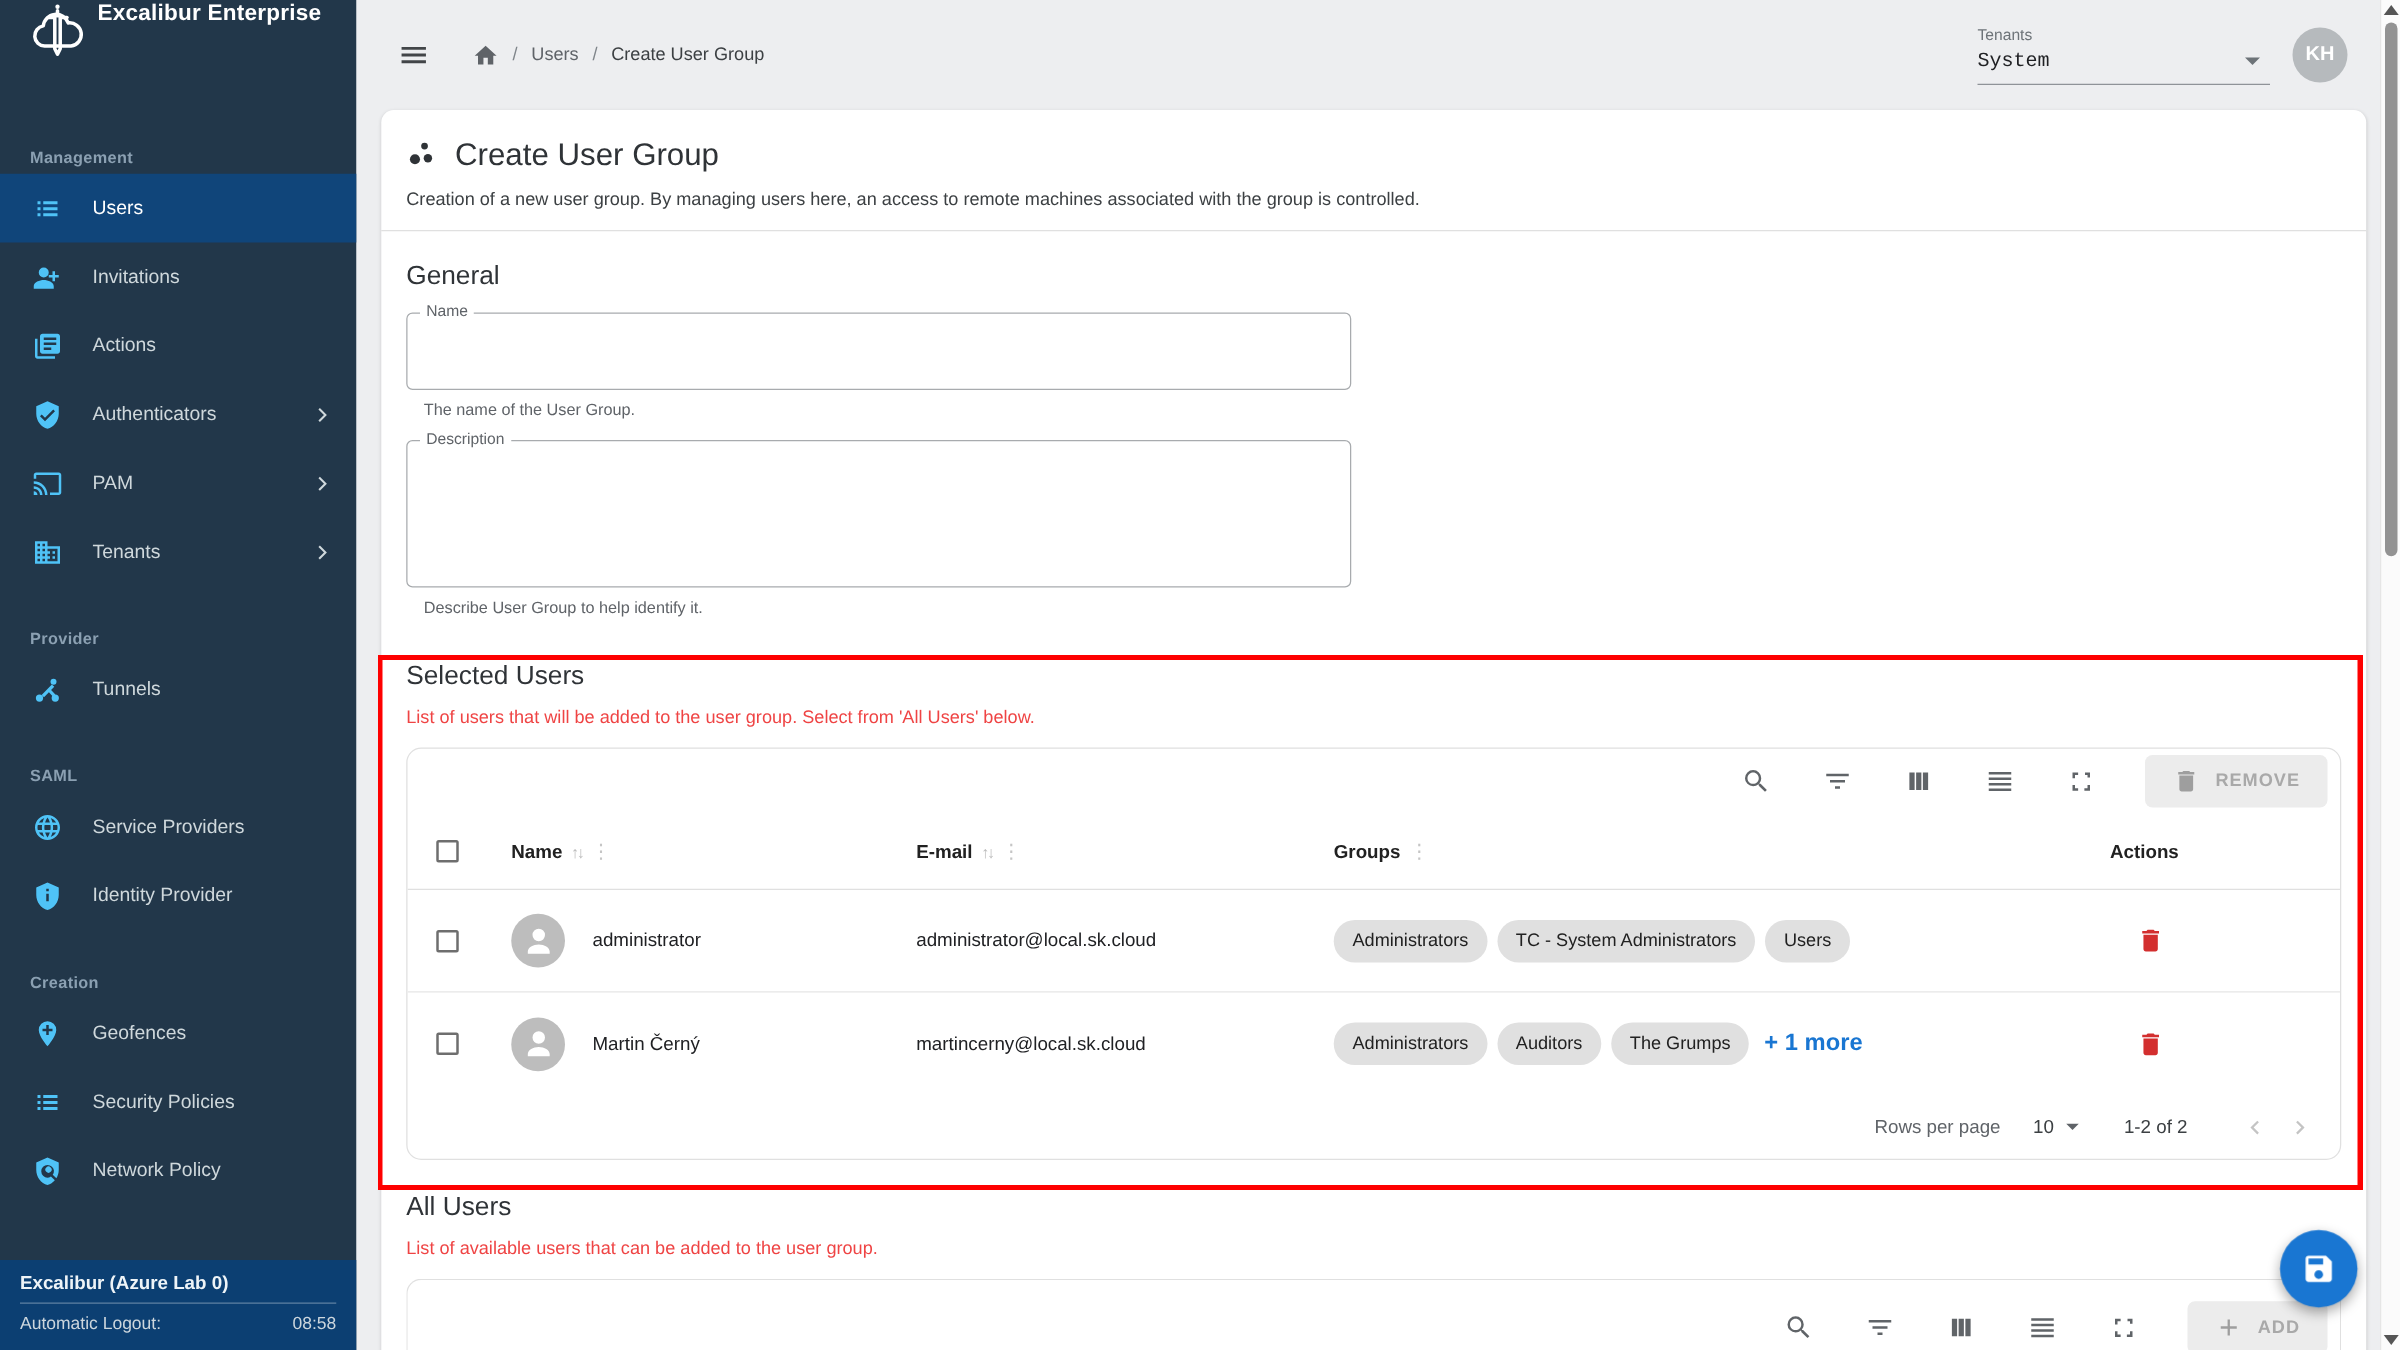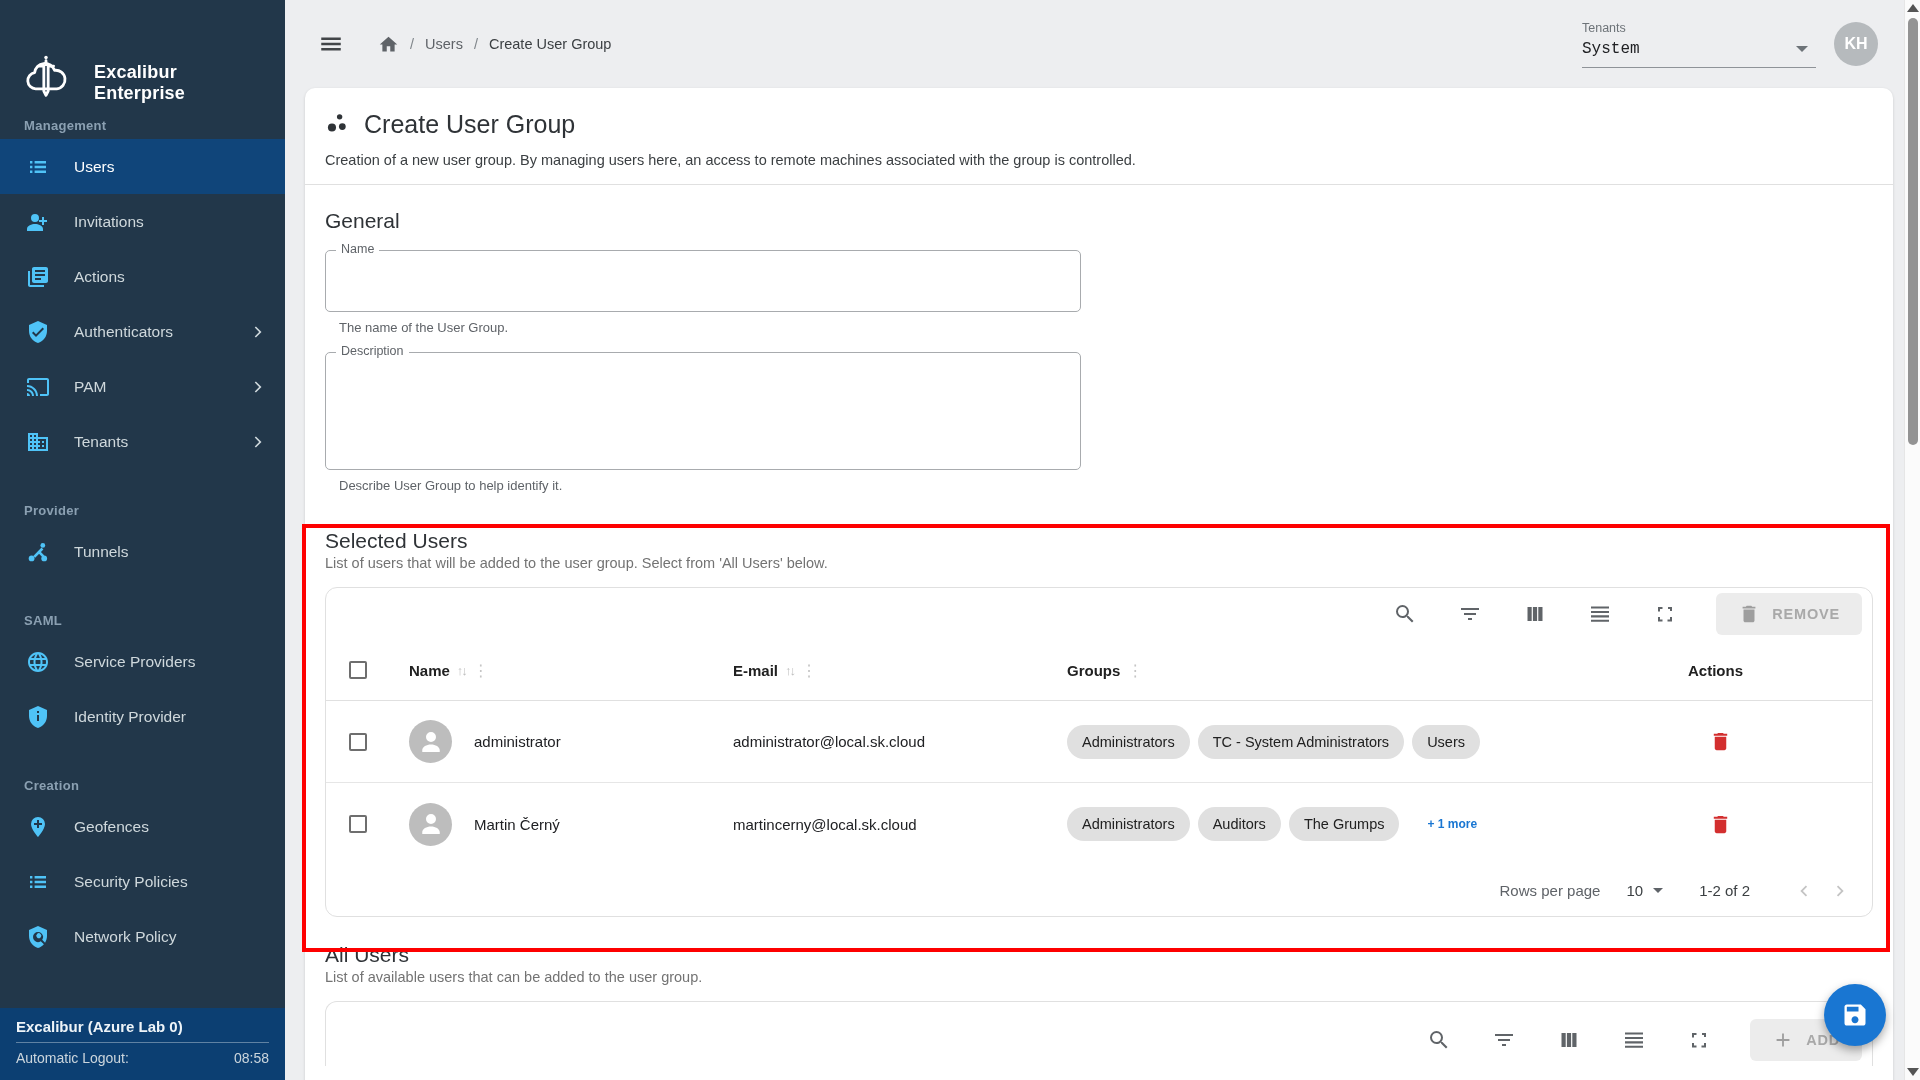--- a/index.html
+++ b/index.html
@@ -3,21 +3,21 @@
 <meta charset="utf-8">
 <style>
   * { margin:0; padding:0; box-sizing:border-box; }
   html,body { width:1920px; height:1080px; overflow:hidden; }
   body { font-family:"Liberation Sans", sans-serif; background:#edeef0; color:#3c4043; }
 
   .app { display:flex; width:1920px; height:1080px; }
 
   
   .sidebar { width:285px; min-width:285px; height:100%; background:var(--sidebar-bg); display:flex; flex-direction:column; }
-  .brand { height:104px; display:flex; align-items:flex-end; padding:0 20px; gap:22px; }
+  .brand { height:104px; display:flex; align-items:flex-start; padding:0 20px; gap:6px; }
   .brand-logo { width:52px; height:52px; flex:0 0 auto; }
   .brand-name { color:#fff; font-size:18px; font-weight:700; letter-spacing:.2px; }
   .nav-label { color:#8ba0b2; font-size:13px; font-weight:700; padding:0 24px; margin:14px 0 6px; letter-spacing:.3px; }
   .nav-section + .nav-section .nav-label { margin-top:34px; }
   .nav-item { height:55px; display:flex; align-items:center; gap:24px; padding:0 18px 0 26px; cursor:pointer; }
   .nav-item.active { background:var(--active-bg); }
   .nav-item.active .nav-text { color:#fff; }
   .nav-icon { width:24px; height:24px; flex:0 0 auto; }
   .nav-icon svg { width:24px; height:24px; fill:var(--accent-light); }
   .nav-text { color:#cfd8dc; font-size:15.5px; }
@@ -58,21 +58,21 @@
   h2.sec-title { font-size:21px; font-weight:400; color:#2f3337; }
   .general { margin-top:24px; }
   .field { position:relative; width:756px; border:1px solid #a8abae; border-radius:5px; margin-top:17px; background:#fff; }
   .field.name-f { height:62px; }
   .field.desc-f { height:118px; margin-top:17px; }
   .field .notch { position:absolute; top:-9px; left:10px; background:#fff; padding:0 5px; font-size:12.5px; color:#5f6368; }
   .field input, .field textarea { width:100%; height:100%; border:none; outline:none; background:transparent; font-family:inherit; font-size:16px; padding:10px 14px; resize:none; }
   .helper { font-size:13px; color:#5f6368; margin:8px 0 0 14px; }
 
   .list-section { margin-top:36px; }
-  .list-desc { margin-top:2px; font-size:14.5px; color:#737373; }
+  .list-desc { margin-top:13px; font-size:14.5px; color:#ef4444; }
 
   .table-card { margin-top:16px; border:1px solid #e0e0e0; border-radius:12px; background:#fff; overflow:hidden; }
   .tc-toolbar { height:52px; display:flex; align-items:center; justify-content:flex-end; gap:25px; padding:0 10px 0 0; }
   .icon-btn { width:40px; height:40px; border:none; background:none; display:flex; align-items:center; justify-content:center; cursor:pointer; }
   .icon-btn svg { width:24px; height:24px; fill:#606468; }
   .dis-btn { display:flex; align-items:center; gap:12px; background:#ececec; color:#a9a9a9; border:none; border-radius:6px; height:42px; padding:0 22px; font-size:14.5px; font-weight:700; letter-spacing:.8px; margin-left:6px; font-family:inherit; }
   .dis-btn svg { width:22px; height:22px; fill:#9e9e9e; }
 
   .grid-row { display:grid; grid-template-columns:64px 330px 335px 1fr 200px; align-items:center; }
   .thead { height:61px; border-bottom:1px solid #e0e0e0; font-weight:700; font-size:15px; color:#212121; }
@@ -83,21 +83,21 @@
   .trow { height:82px; border-bottom:1px solid #e6e6e6; font-size:15px; color:#202124; }
   .trow:last-of-type { border-bottom:none; }
   .cb-cell { display:flex; justify-content:center; }
   .checkbox { width:18px; height:18px; border:2px solid #6e6e6e; border-radius:2px; background:#fff; cursor:pointer; }
   .name-cell { display:flex; align-items:center; gap:22px; padding-left:19px; }
   .row-avatar { width:43px; height:43px; border-radius:50%; background:#bdbdbd; display:flex; align-items:center; justify-content:center; }
   .row-avatar svg { width:30px; height:30px; fill:#fff; }
   .email-cell { padding-left:13px; }
   .groups-cell { display:flex; align-items:center; gap:8px; padding-left:12px; }
   .chip { background:#e0e0e0; border-radius:17px; height:34px; display:flex; align-items:center; padding:0 15px; font-size:14.5px; color:#212121; }
-  .more-link { color:var(--link-blue); font-size:12px; font-weight:700; margin-left:20px; cursor:pointer; }
+  .more-link { color:var(--link-blue); font-size:19px; font-weight:700; margin-left:4px; cursor:pointer; }
   .actions-cell { padding-left:16px; display:flex; }
   .trash-btn { width:40px; height:40px; border:none; background:none; cursor:pointer; display:flex; align-items:center; justify-content:center; margin-left:12px; }
   .trash-btn svg { width:23px; height:23px; fill:var(--danger); }
 
   .tfoot { height:51px; display:flex; align-items:center; justify-content:flex-end; font-size:15px; color:#5f6368; padding-right:14px; }
   .rpp-label { margin-right:26px; }
   .rpp-value { display:flex; align-items:center; gap:10px; margin-right:36px; cursor:pointer; color:#3c4043; }
   .rpp-arrow { width:0; height:0; border-left:5.5px solid transparent; border-right:5.5px solid transparent; border-top:5.5px solid #5f6368; }
   .range { margin-right:36px; color:#3c4043; }
   .pg-btn { width:36px; height:36px; border:none; background:none; display:flex; align-items:center; justify-content:center; }

